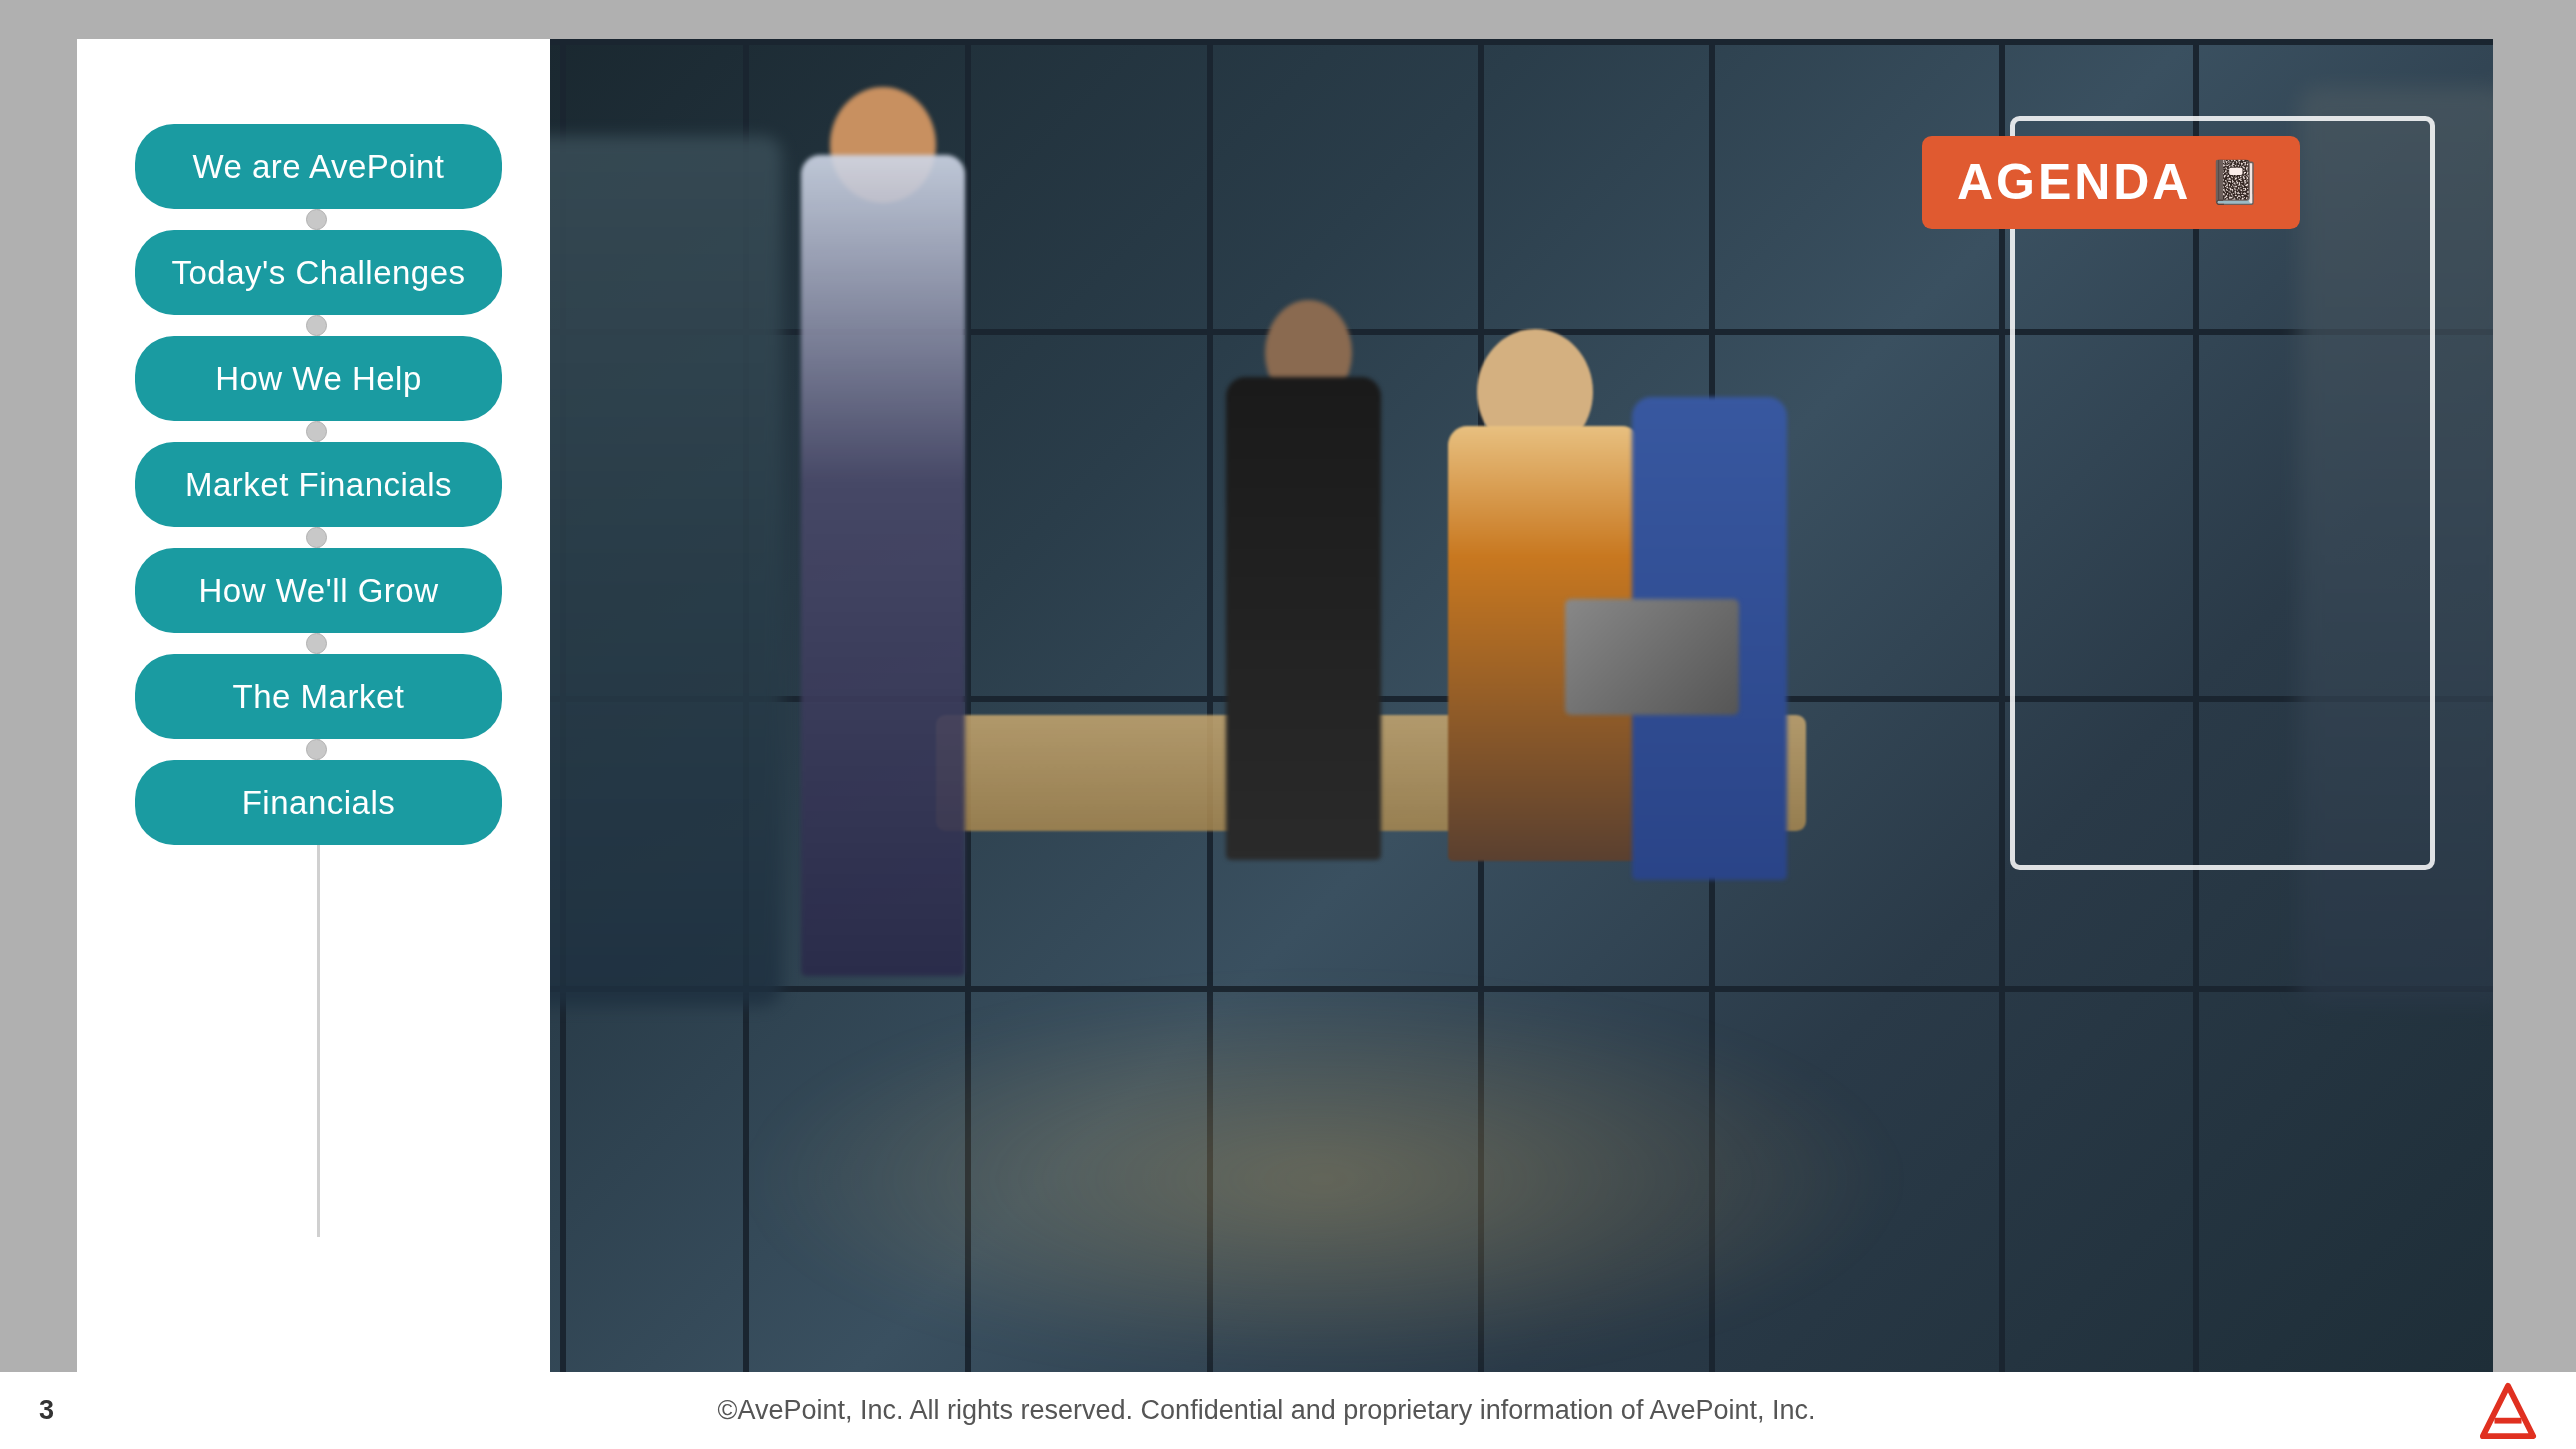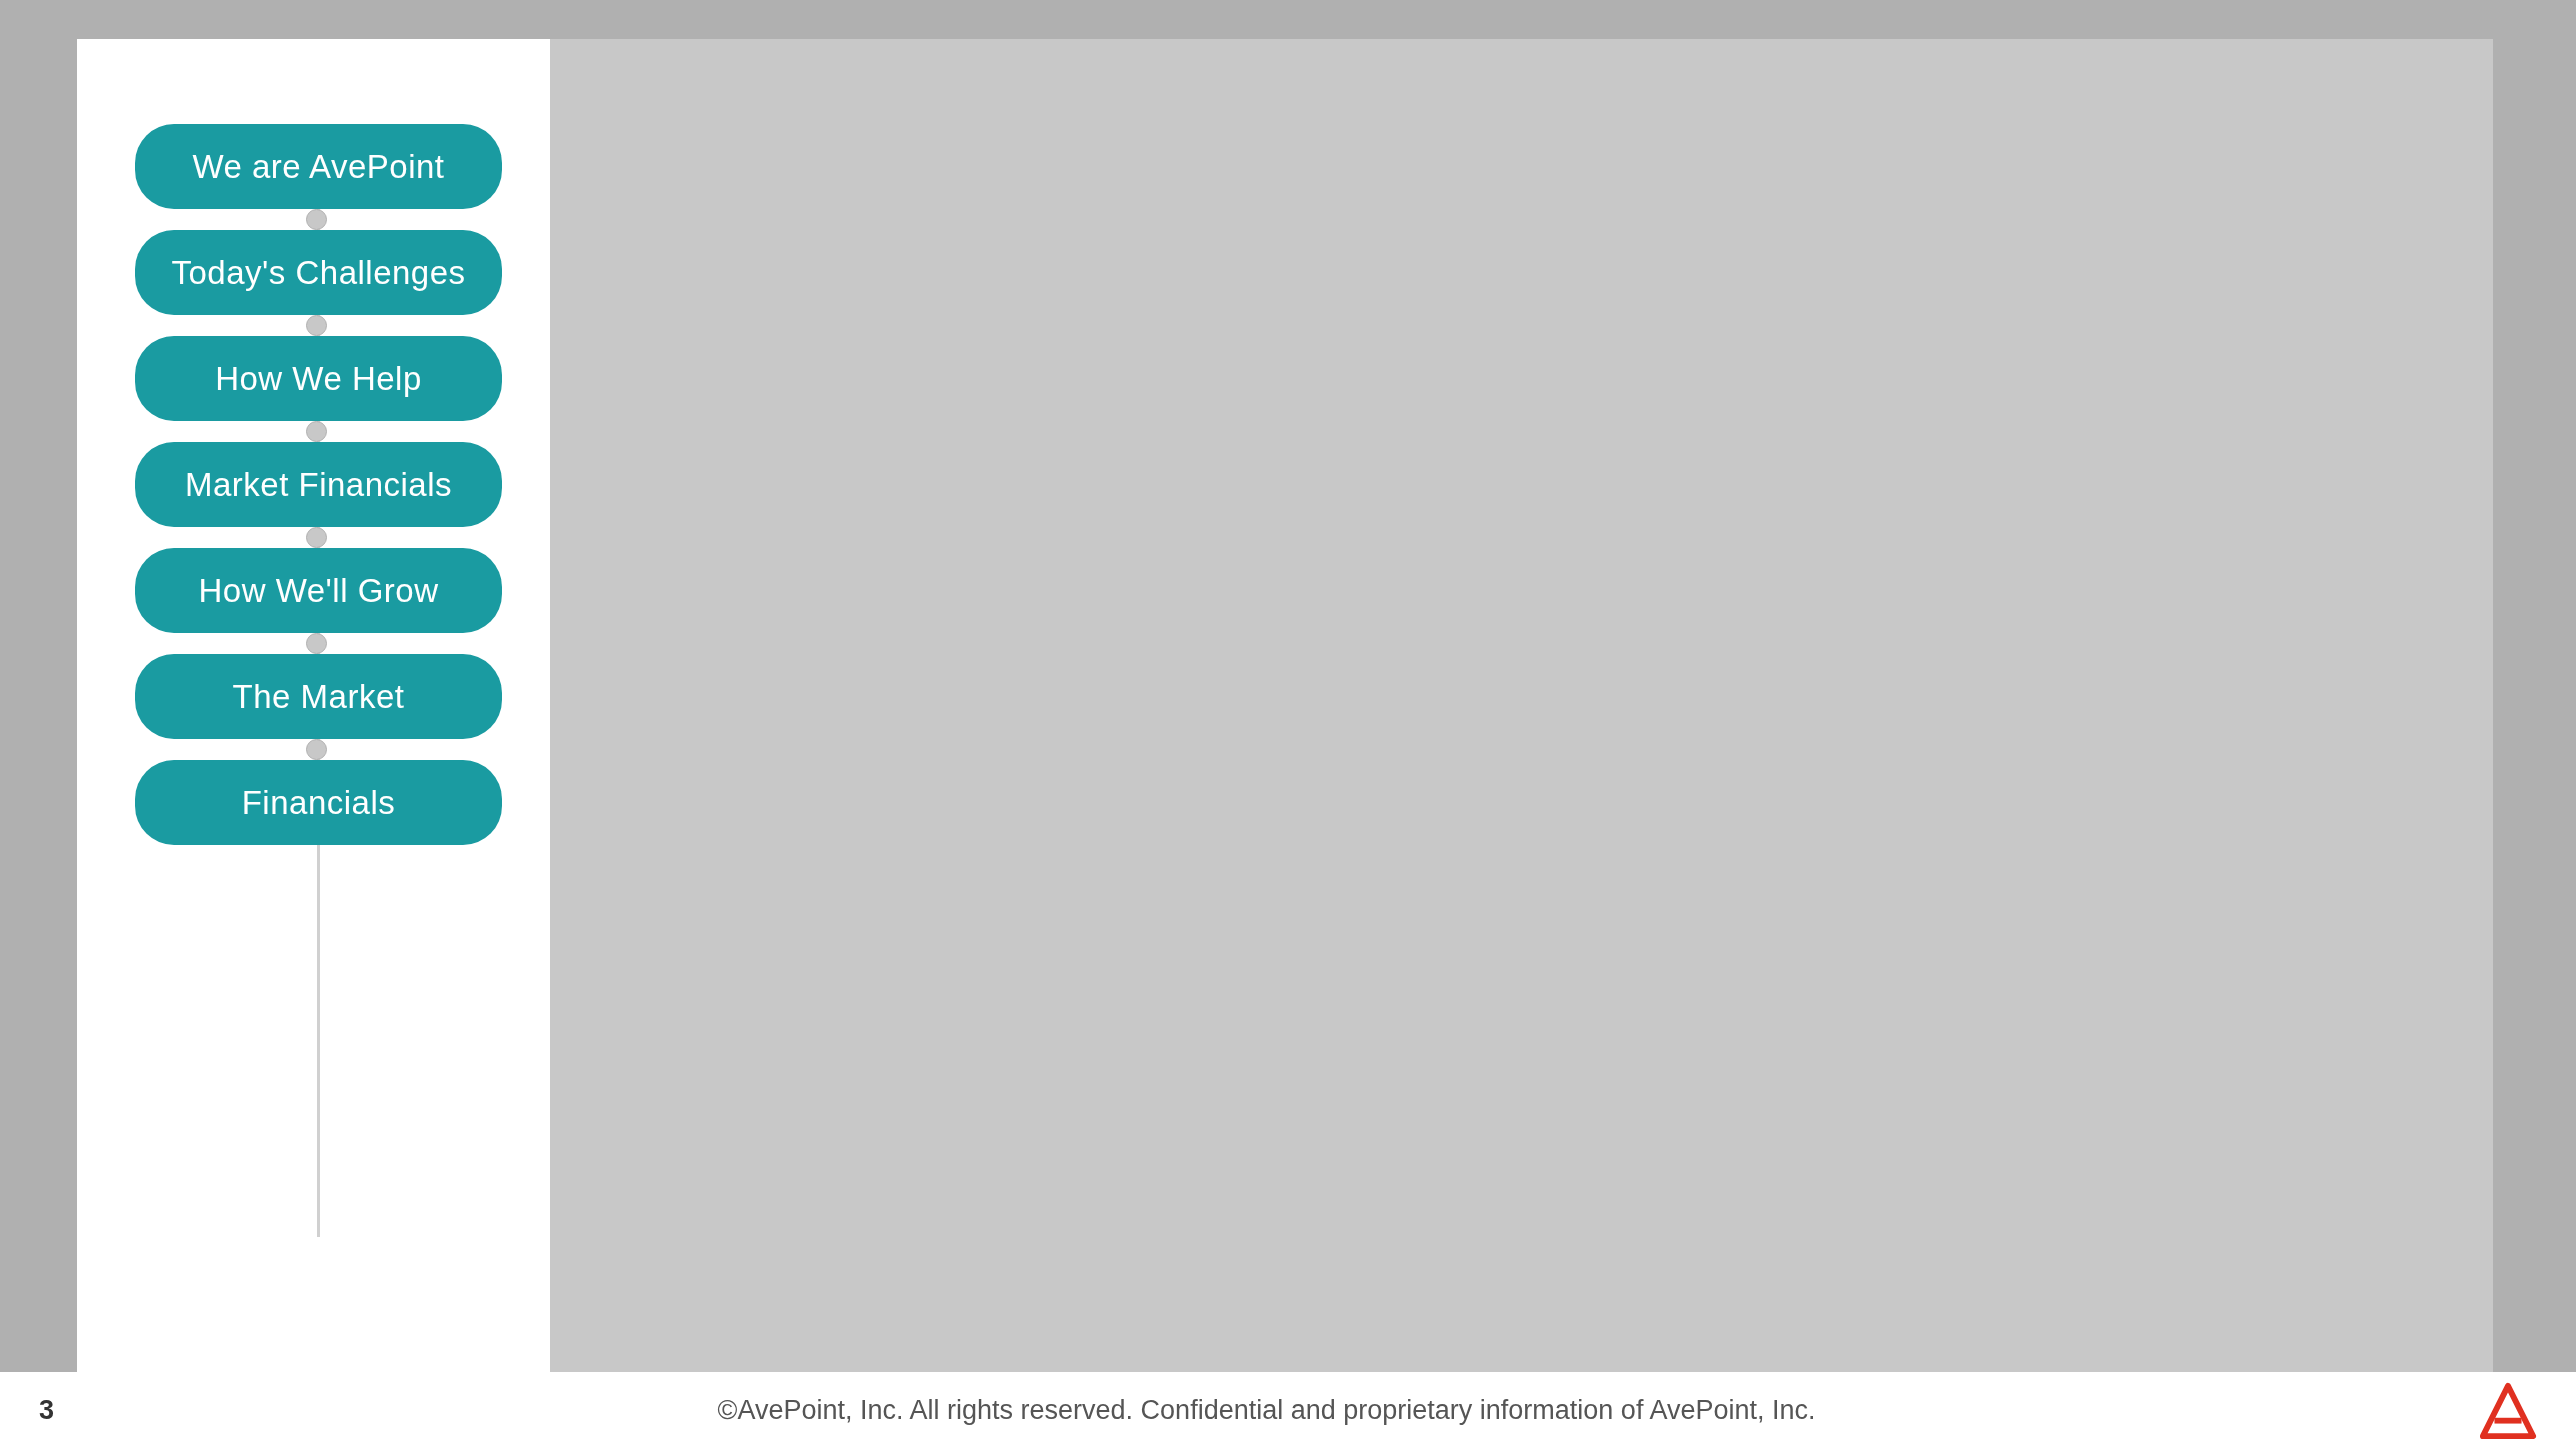--- a/index.html
+++ b/index.html
@@ -12,21 +12,21 @@
     }
 
     .slide-container {
       position: absolute;
       top: 39px;
       left: 77px;
       width: 2416px;
       height: 1333px;
       background: #c8c8c8;
       display: flex;
-      flex-direction: column;
+      flex-direction: row;
     }
 
     
     .left-panel {
       width: 473px;
       height: 100%;
       background: #ffffff;
       display: flex;
       flex-direction: column;
       align-items: flex-start;
@@ -443,20 +443,24 @@
 
     <div class="sw-head person-head"></div>
     <div class="sw-body"></div>
 
     <div class="figure-right"></div>
 
     <div class="device" style="left:1015px; top:560px; width:174px; height:116px;"></div>
 
     <div class="white-rect"></div>
 
+    <div class="agenda-badge">
+      <span>AGENDA</span>
+      <span class="agenda-icon">📓</span>
+    </div>
 
   </div>
 
 </div>
 
 <div class="footer-bar">
   <span class="footer-page-num">3</span>
   <span class="footer-text">©AvePoint, Inc. All rights reserved. Confidential and proprietary information of AvePoint, Inc.</span>
   <div class="footer-logo">
     <div class="logo-mark">

